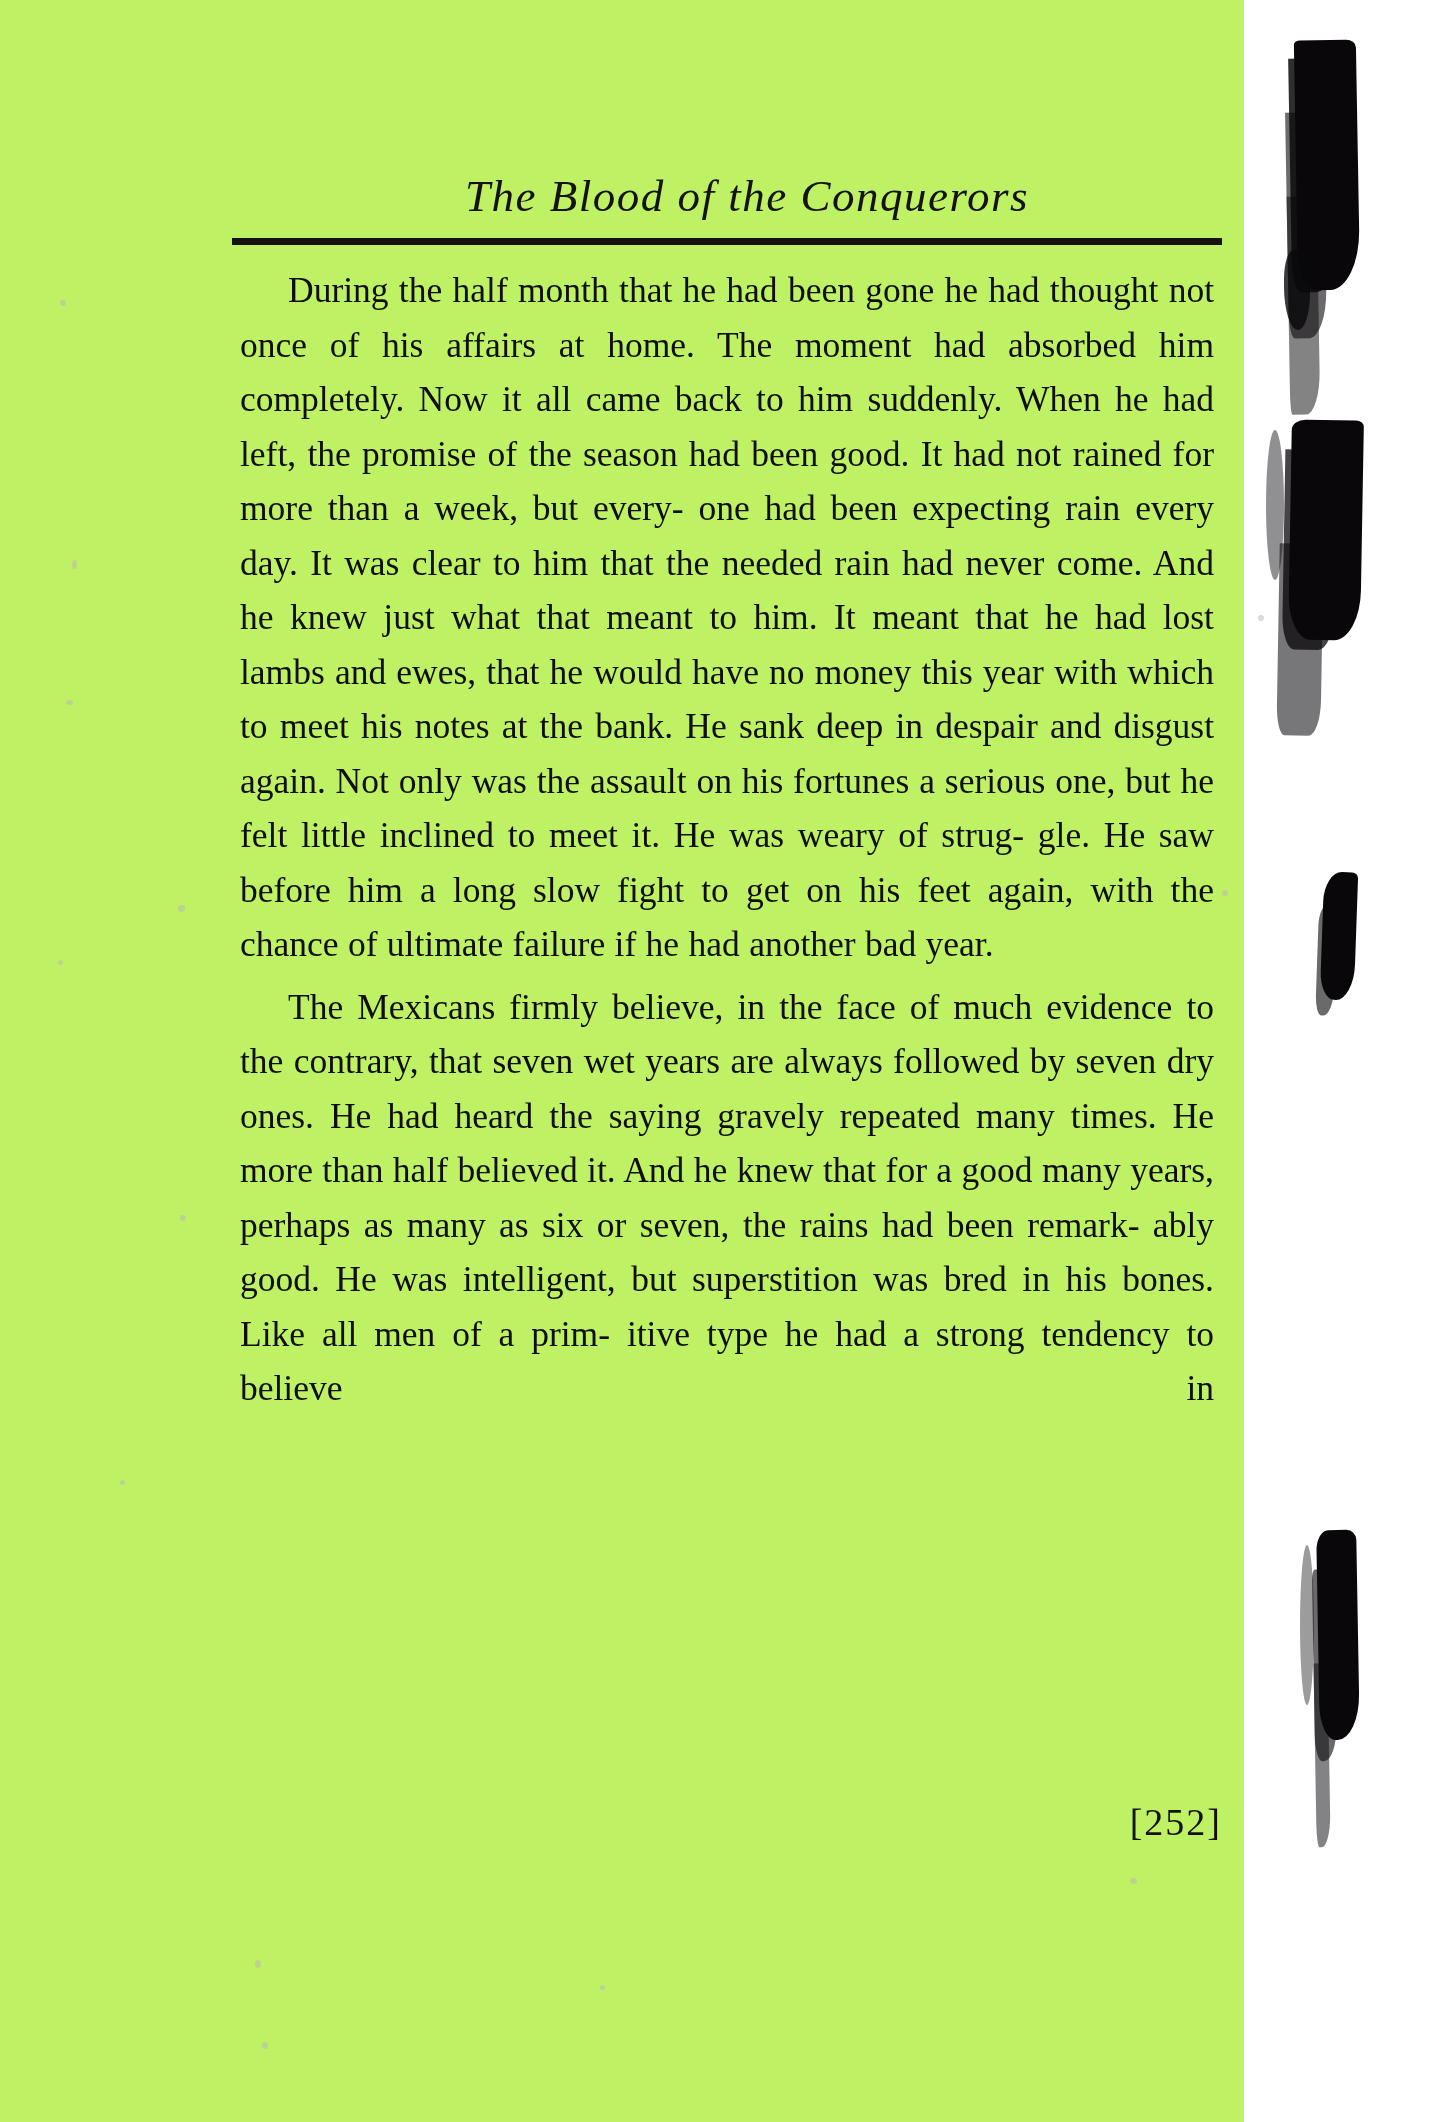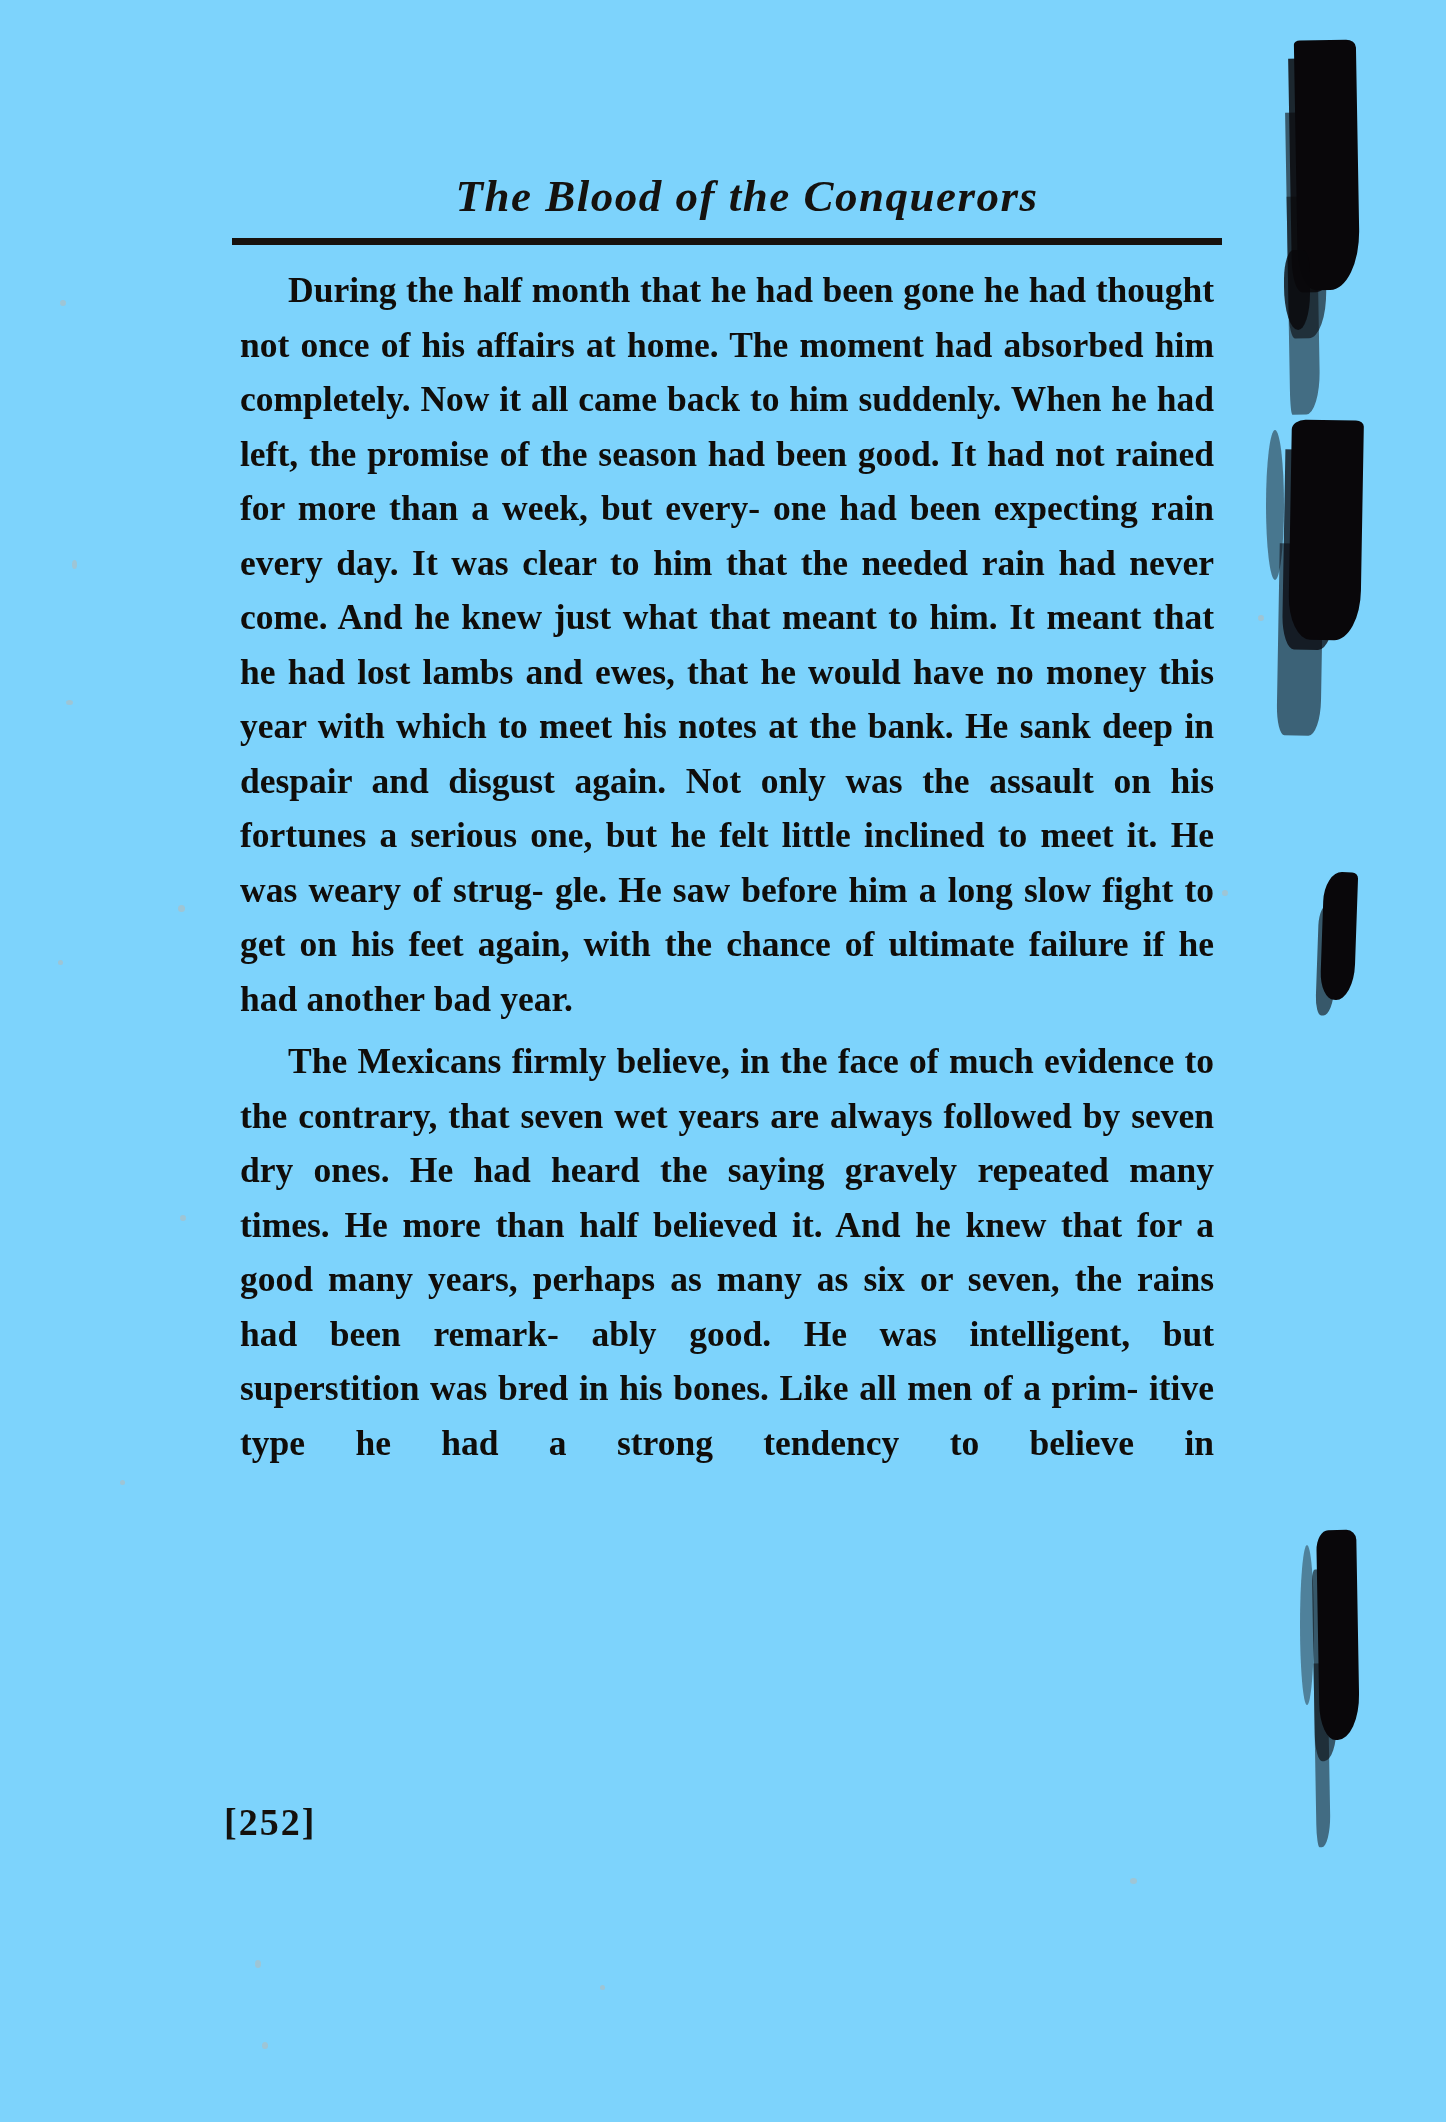--- a/index.html
+++ b/index.html
@@ -12,24 +12,23 @@
     height: 2122px;
     position: relative;
     overflow: hidden;
     font-family: "Liberation Serif", serif;
   }
 
   #page {
     position: absolute;
     top: 0;
     left: 0;
-    width: 1446px;
+    width: 1244px;
     height: 2122px;
-    background: #7dd3fc;
-    font-weight: bold;
+    background: #bef264;
   }
 
   
   .speck {
     position: absolute;
     background: #b9b9b4;
     border-radius: 50%;
     opacity: .55;
   }
 
@@ -71,24 +70,24 @@
     word-spacing: 0.5px;
   }
   .body-text p:last-child::after {
     content: "";
     display: inline-block;
     width: 100%;
   }
 
   .folio {
     position: absolute;
-    left: 224px;
+    left: 232px;
     top: 1800px;
     width: 990px;
-    text-align: left;
+    text-align: right;
     font-size: 38px;
     color: #14110d;
     letter-spacing: 2px;
   }
 
   
   .smudge {
     position: absolute;
     background: #09070a;
   }

